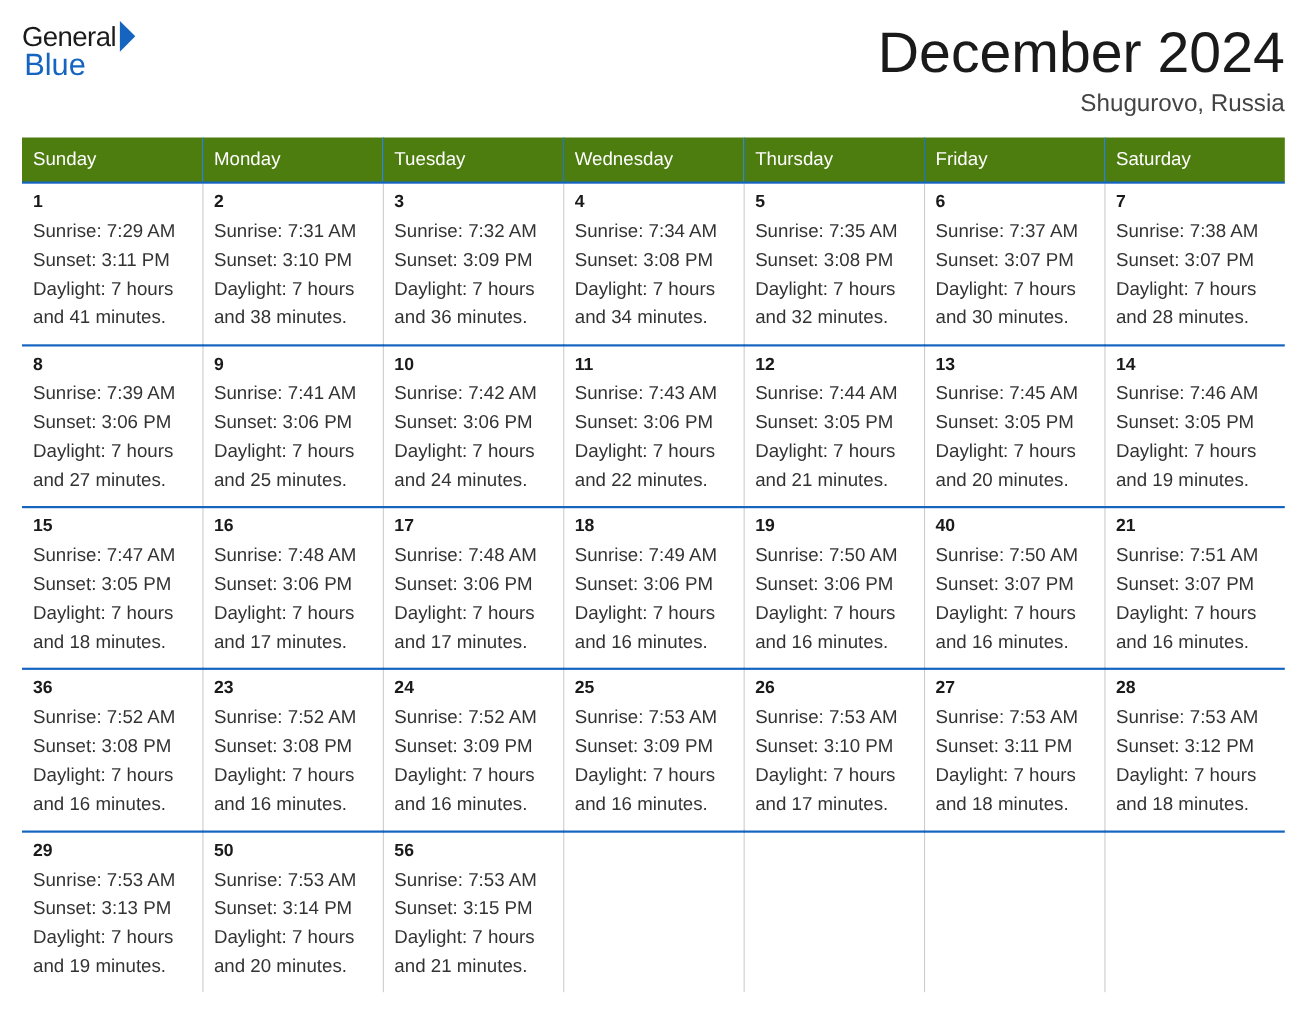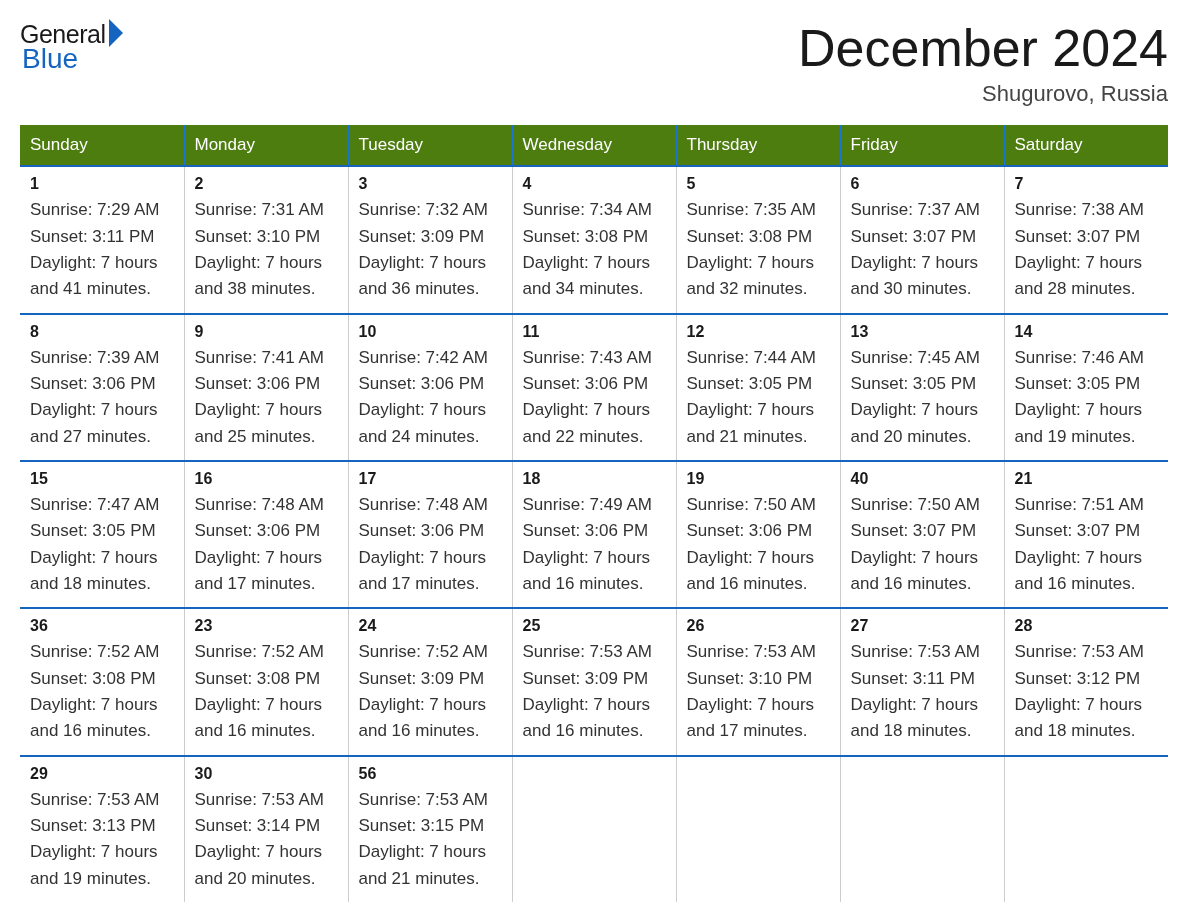--- a/index.html
+++ b/index.html
@@ -259,21 +259,21 @@
         <span class="day-num">28</span>
         <span class="day-info">Sunrise: 7:53 AM<br>Sunset: 3:12 PM<br>Daylight: 7 hours and 18 minutes.</span>
       </td>
       </tr>
       <tr>
         <td>
         <span class="day-num">29</span>
         <span class="day-info">Sunrise: 7:53 AM<br>Sunset: 3:13 PM<br>Daylight: 7 hours and 19 minutes.</span>
       </td>
         <td>
-        <span class="day-num">30</span>
+        <span class="day-num">50</span>
         <span class="day-info">Sunrise: 7:53 AM<br>Sunset: 3:14 PM<br>Daylight: 7 hours and 20 minutes.</span>
       </td>
         <td>
         <span class="day-num">56</span>
         <span class="day-info">Sunrise: 7:53 AM<br>Sunset: 3:15 PM<br>Daylight: 7 hours and 21 minutes.</span>
       </td>
         <td class="empty-cell"></td>
         <td class="empty-cell"></td>
         <td class="empty-cell"></td>
         <td class="empty-cell"></td>

